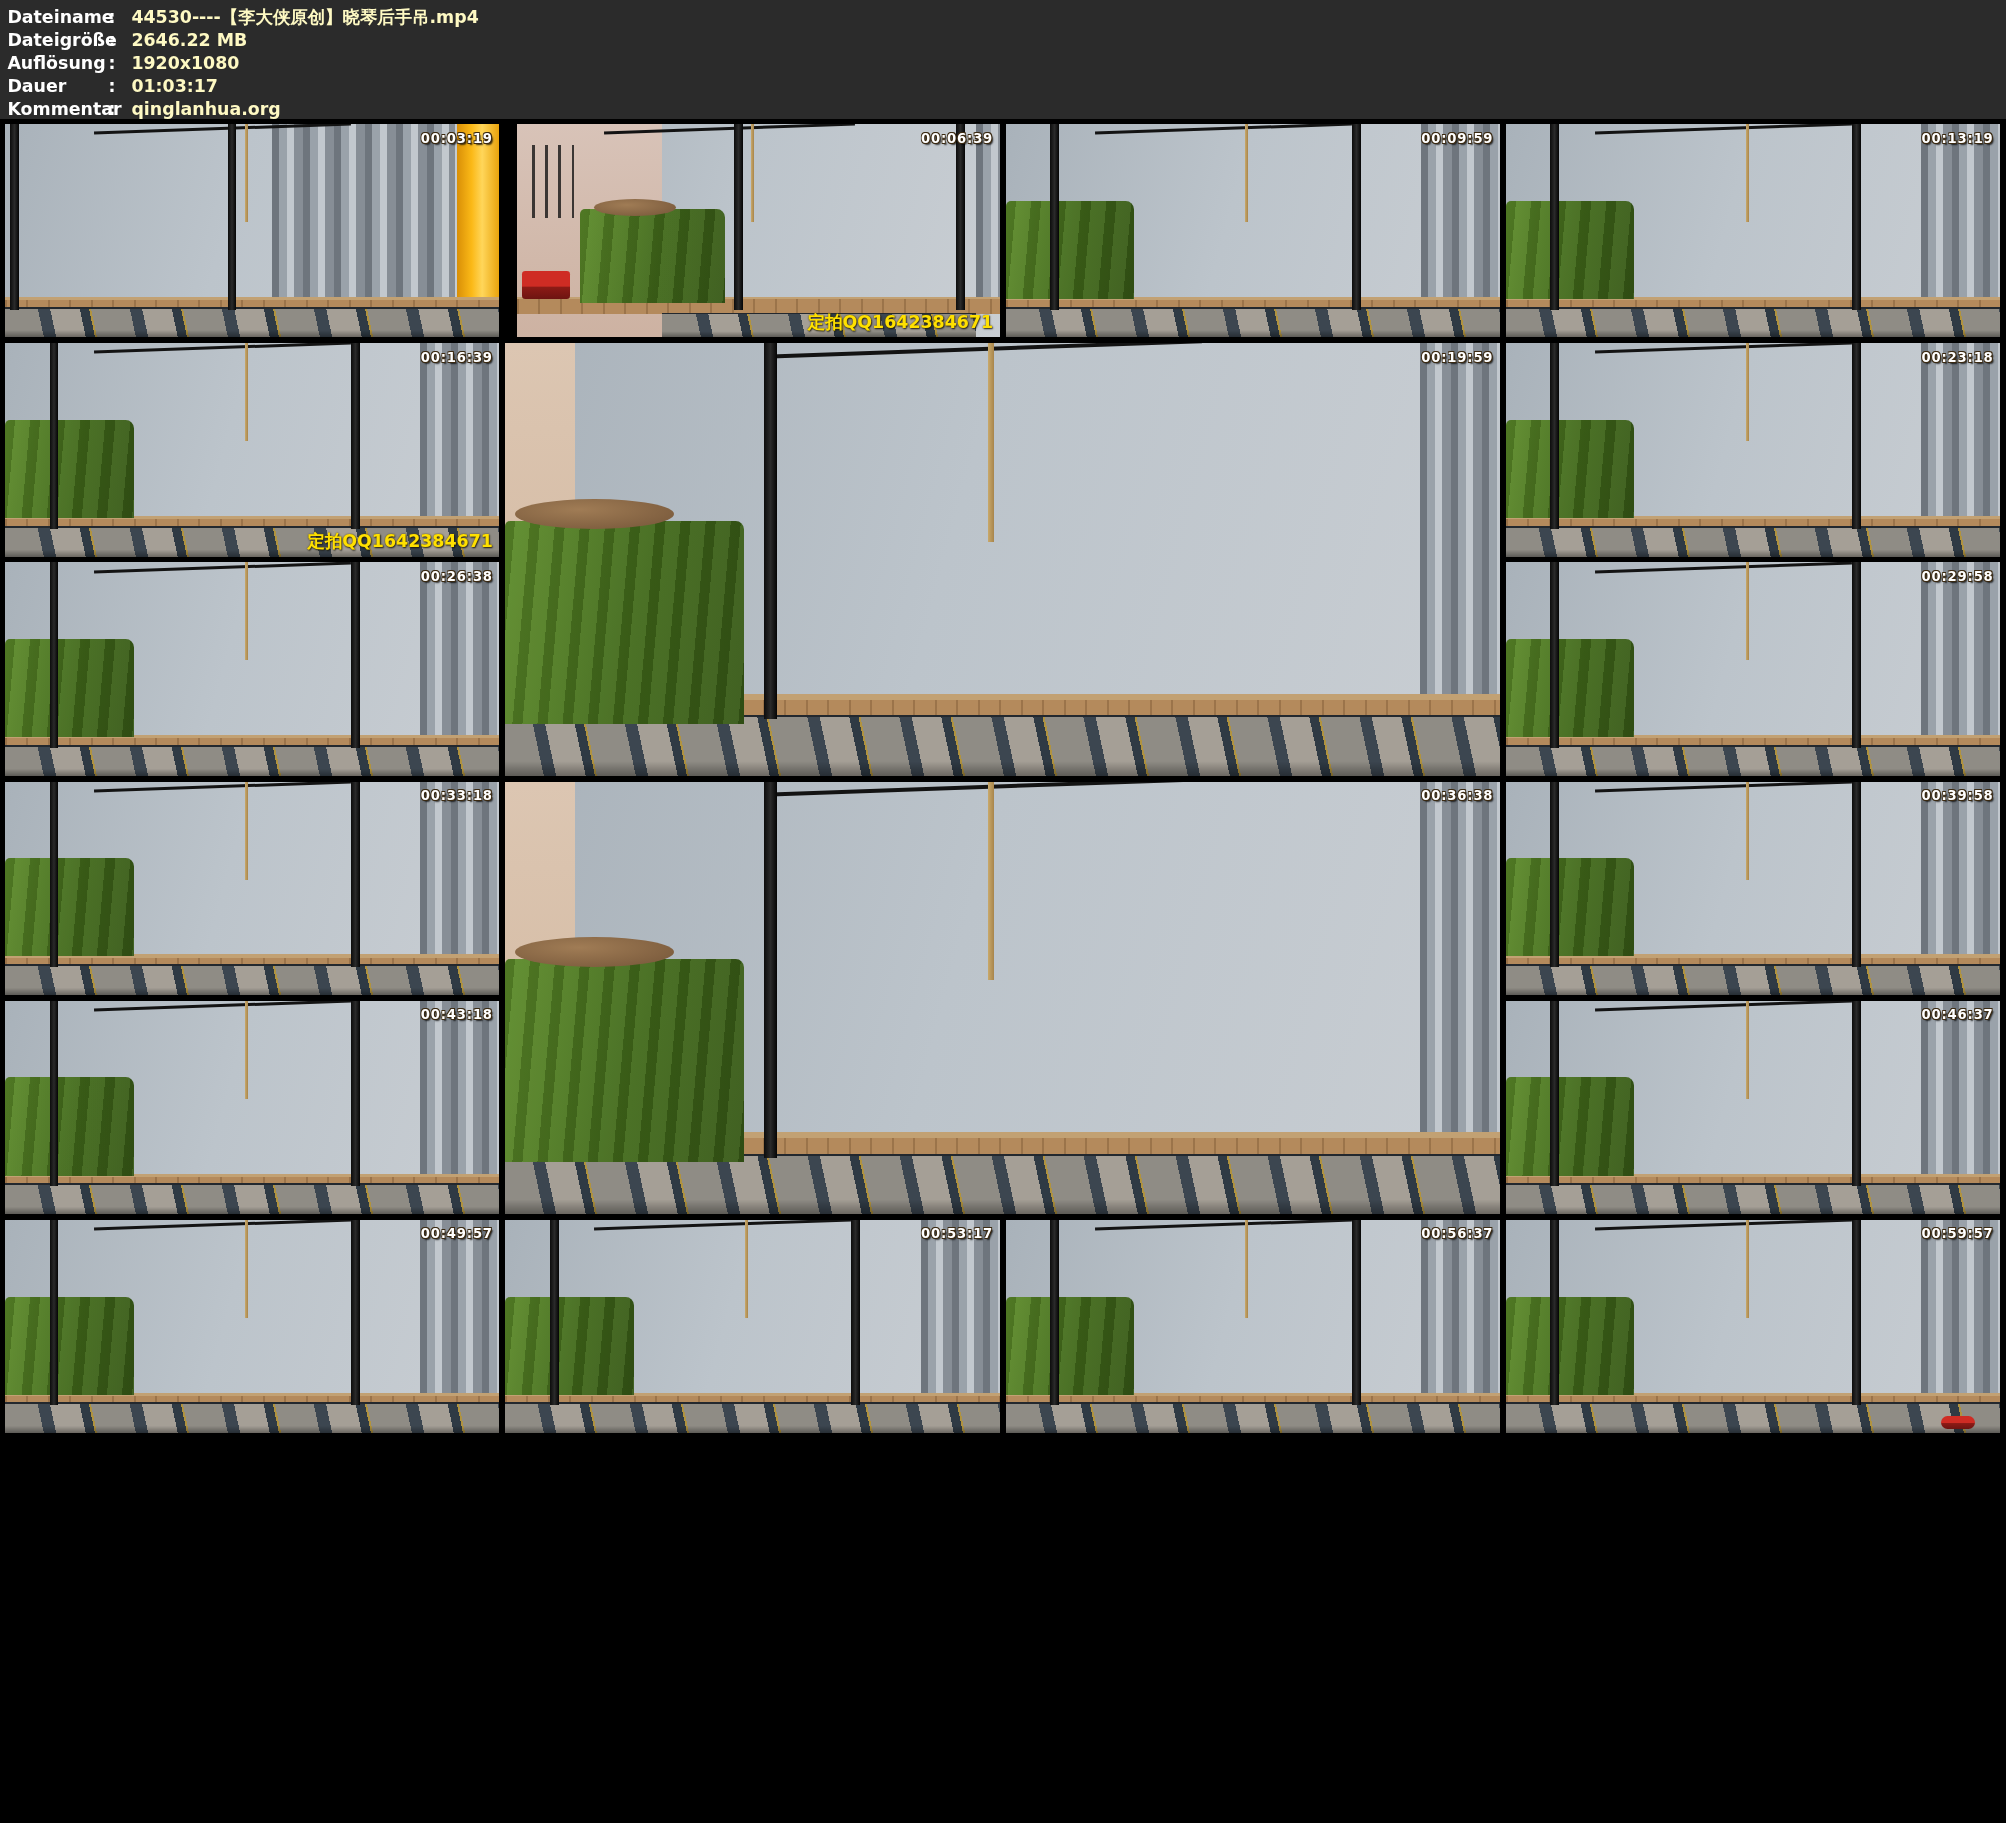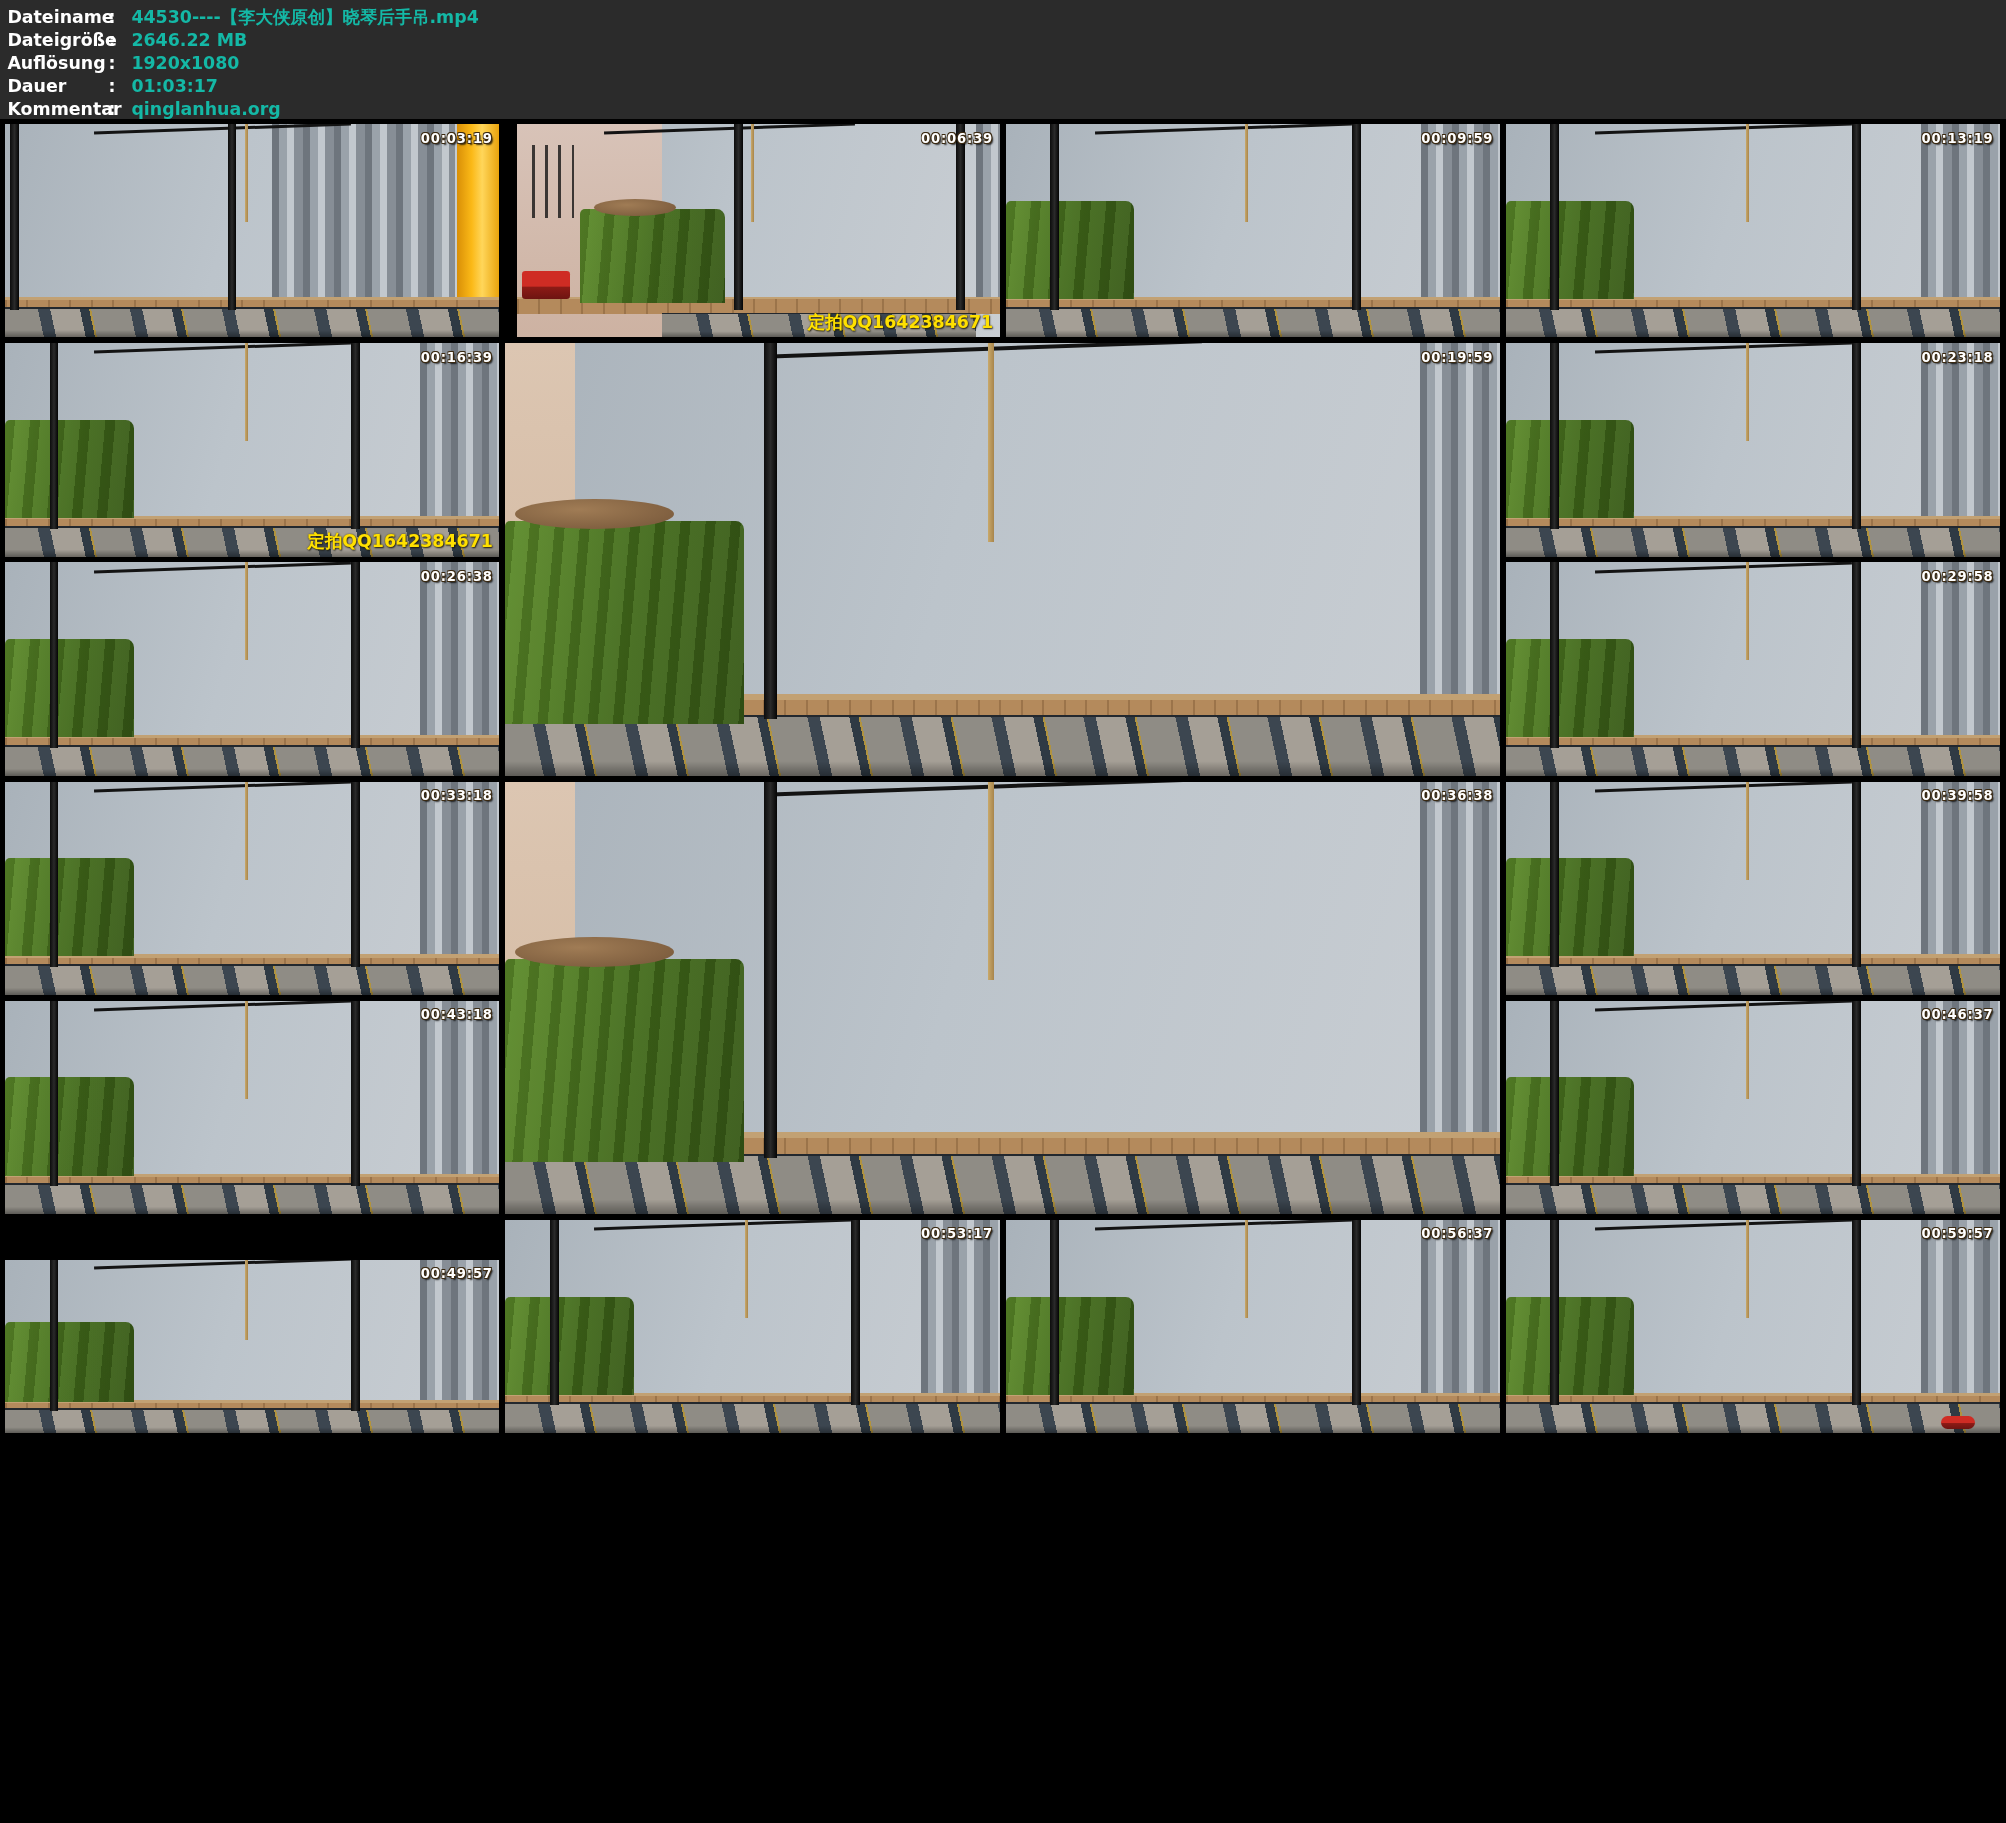--- a/index.html
+++ b/index.html
@@ -8,21 +8,21 @@
     font-family:"DejaVu Sans","Liberation Sans",sans-serif;
   }
   
   .header{
     position:absolute;top:0;left:0;width:2006px;height:119px;
     background:#2b2b2b;box-sizing:border-box;padding:5.8px 0 0 7.4px;
   }
   .hrow{height:23px;line-height:23px;white-space:nowrap;}
   .hlabel{display:inline-block;width:101px;color:#fff;font-weight:bold;font-size:17.4px;}
   .hcolon{display:inline-block;width:23px;color:#fff;font-weight:bold;font-size:17.4px;}
-  .hvalue{color:#14b8a6;font-weight:bold;font-size:17.4px;}
+  .hvalue{color:#fef9c3;font-weight:bold;font-size:17.4px;}
   
   .grid{
     position:absolute;left:0;top:119px;width:2006px;height:1320px;
     box-sizing:border-box;padding:5px 5.8px 5.8px 5px;
     display:grid;grid-template-columns:repeat(4,1fr);grid-template-rows:repeat(6,1fr);
     gap:5.8px;background:#000;
   }
   .cell{
     position:relative;overflow:hidden;
     background:linear-gradient(105deg,#a9b2ba 0%,#bcc4cb 45%,#c9ced3 100%);
@@ -365,21 +365,21 @@
       <div class="green"></div>
 
       <div class="crossbar"></div>
       <div class="pole p1"></div>
       <div class="pole p2"></div>
       <div class="rope"></div>
     </div>
     <span class="ts">00:46:37</span>
 
   </div>
-    <div class="cell v-green-left" style="grid-area: 6 / 1 / span 1 / span 1; margin-top: 40px;">
+    <div class="cell v-green-left" style="grid-area: 6 / 1 / span 1 / span 1;">
     <div class="scene">
 
       <div class="curtain"></div>
 
       <div class="baseboard"></div>
       <div class="floor"></div>
       <div class="rug"></div>
       <div class="green"></div>
 
       <div class="crossbar"></div>

